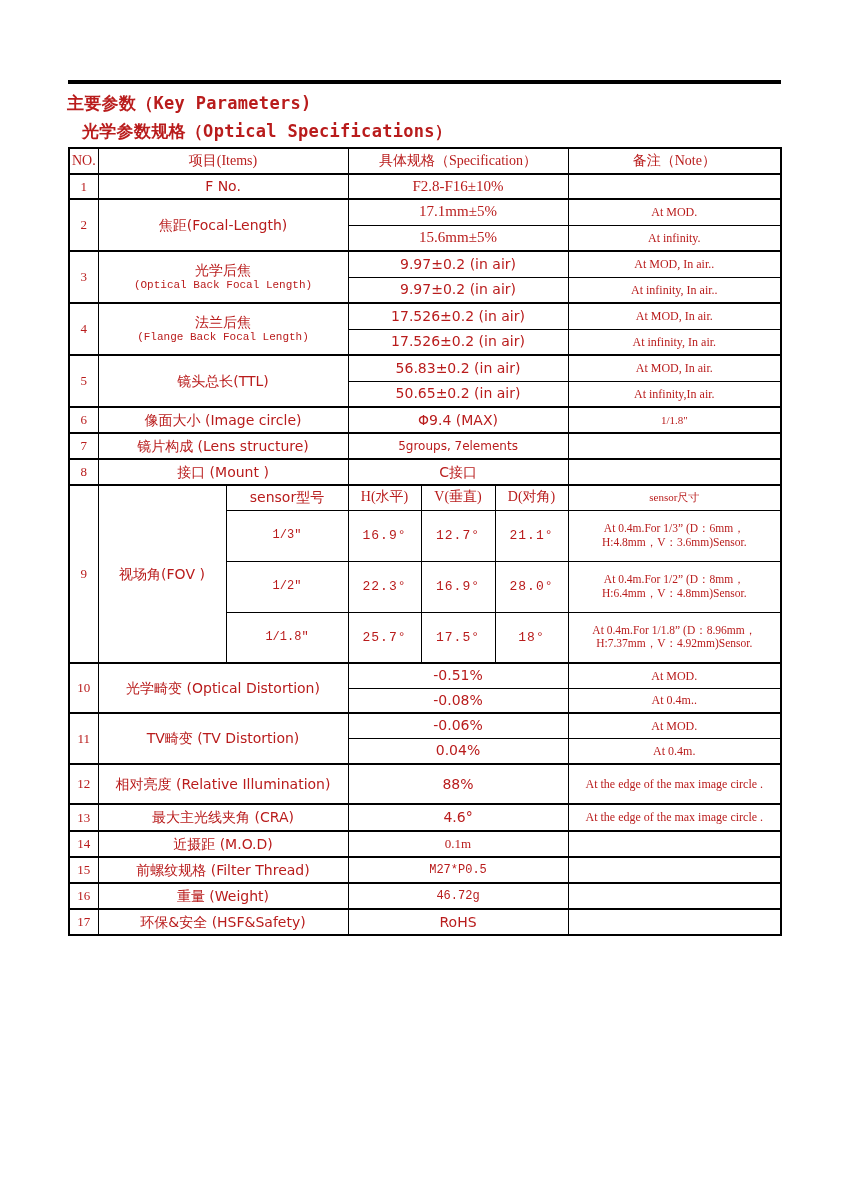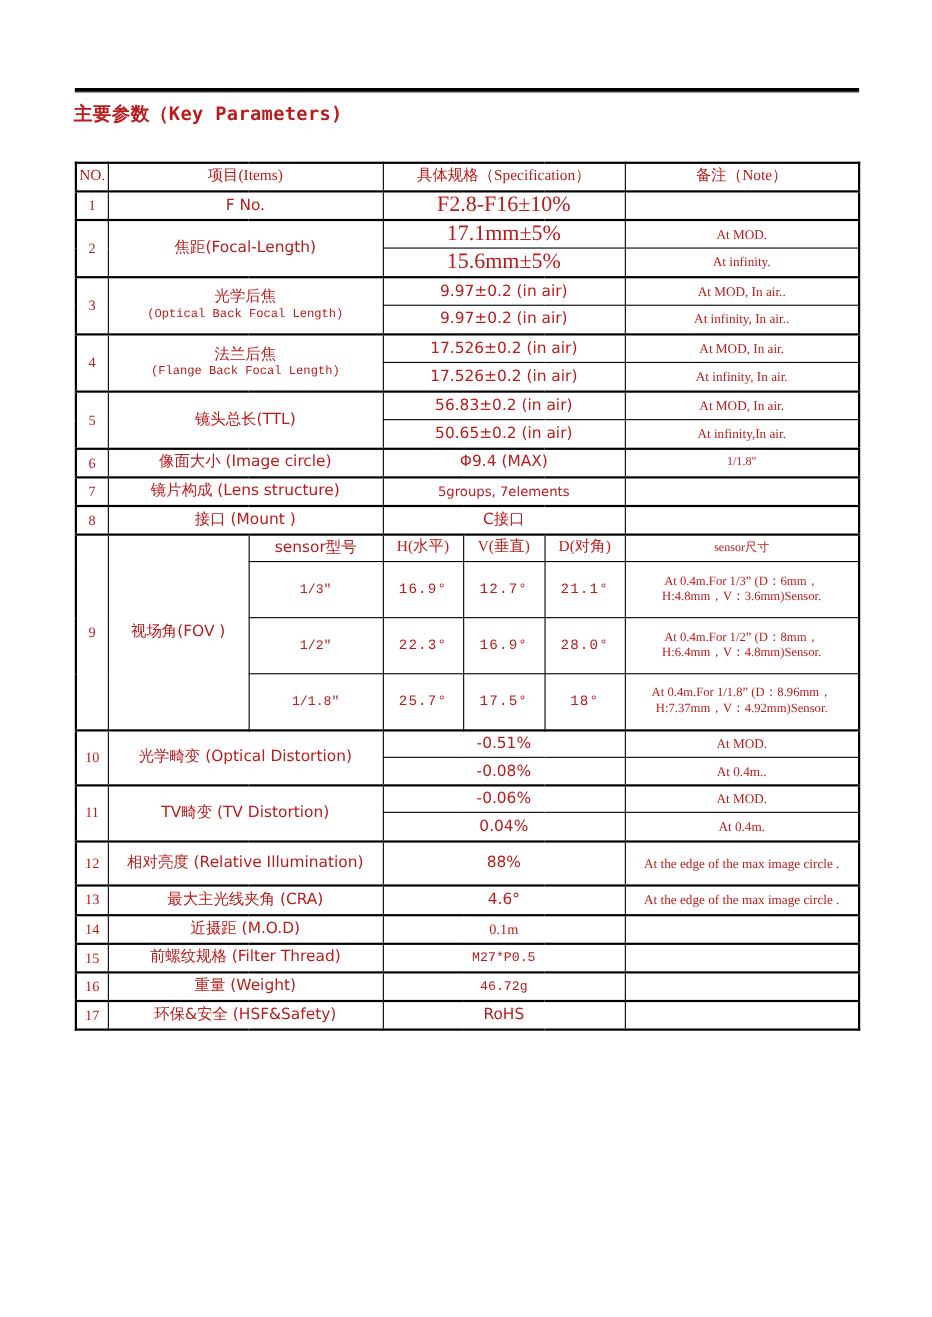--- a/index.html
+++ b/index.html
@@ -64,38 +64,39 @@
 
   .f-round { font-family: "DejaVu Sans", sans-serif; }
   .f-serif { font-family: "Liberation Serif", serif; }
   .f-mono  { font-family: "Liberation Mono", "DejaVu Sans Mono", monospace; }
 
   .hd   { font-size: 14px; margin-top: 32px; }
   .no   { font-size: 13px; }
   .item { font-size: 14px; margin-left: 40px; }
   .item-sub { display: block; font-size: 11px; font-family: "Liberation Mono", monospace; margin-top: 1px; text-align: center; }
   .spec-v { font-size: 14px; }
-  .spec-serif { font-size: 20px; }
+  .spec-serif { font-size: 15px; }
   .spec-sm { font-size: 12px; }
   .note { font-size: 12px; }
   .note-sm { font-size: 11px; }
   .fov-val { font-size: 13px; letter-spacing: 1px; }
   .fov-sensor { font-size: 12px; }
   .subhd { font-size: 14px; }
   .subhd-sm { font-size: 11px; }
   .fov-note { font-size: 11.5px; line-height: 1.5; }
 </style>
 </head>
 <body>
 
 <div class="page">
 
   <div class="rule-double"></div>
 
   <div class="title-main">主要参数（Key Parameters)</div>
+  <div class="title-sub">光学参数规格（Optical Specifications）</div>
 
   <table class="spec">
     <colgroup>
       <col style="width:29px">
         <col style="width:128px">
         <col style="width:122px">
       <col style="width:73px">
         <col style="width:74px">
         <col style="width:73px">
         <col style="width:213px">

